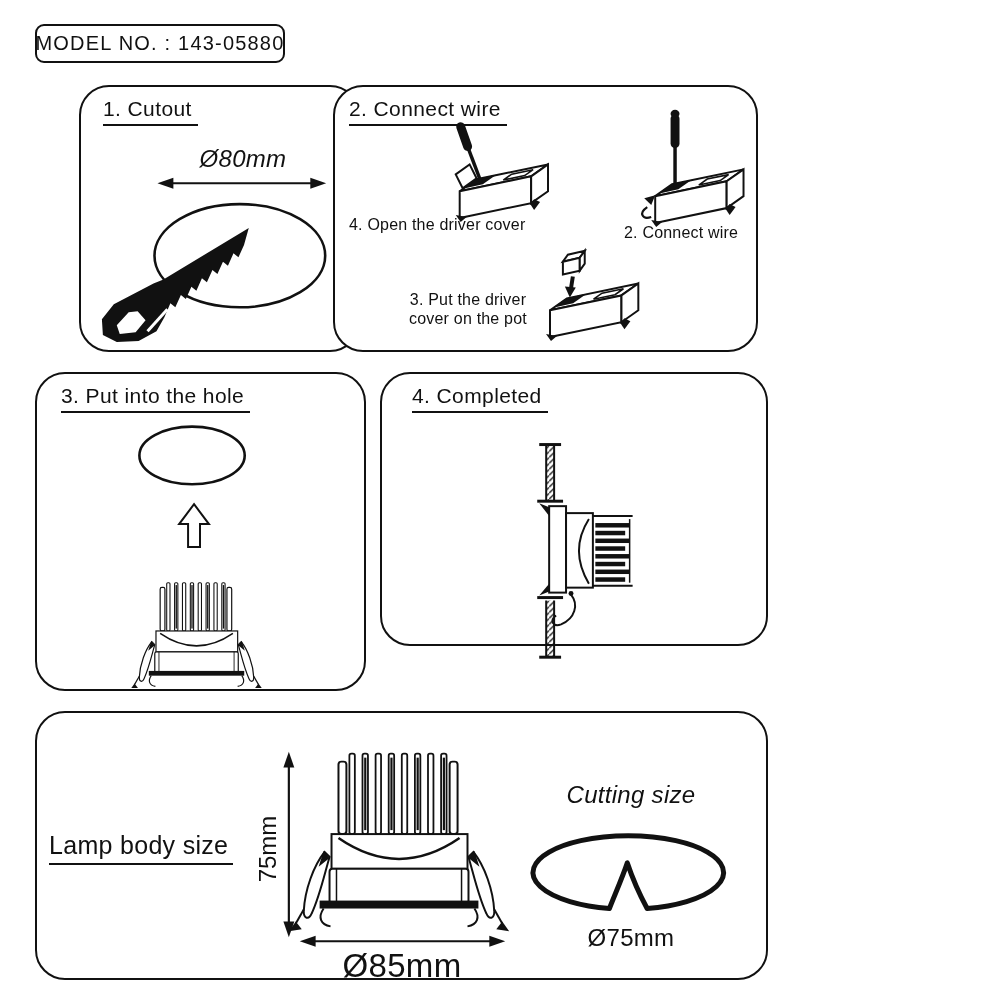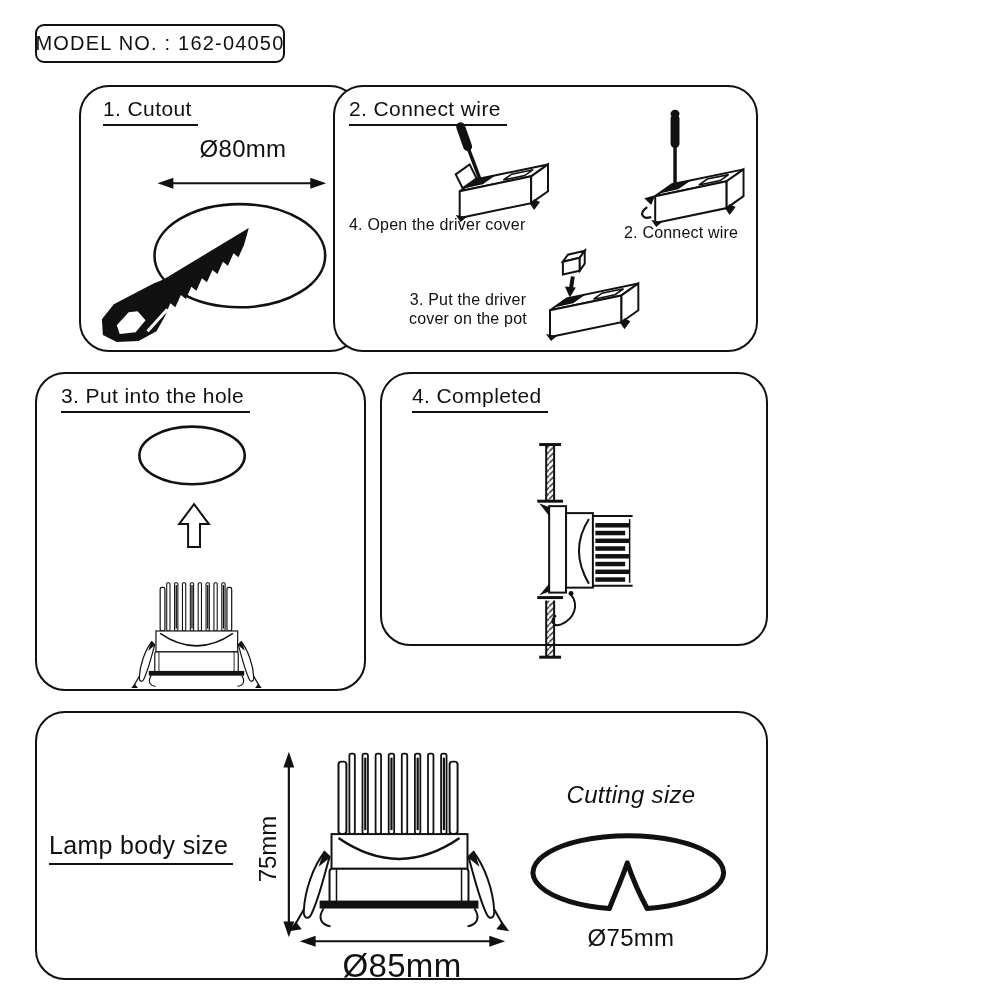--- a/index.html
+++ b/index.html
@@ -62,28 +62,28 @@
 
         <rect x="283" y="189" width="160" height="8" fill="#111"></rect>
 
         <use href="#clipL"></use>
         <use href="#clipL" transform="translate(726,0) scale(-1,1)"></use>
       </g>
     </defs>
   </svg>
 
   <div class="model-box">
-    <span>MODEL NO. : 162-04050</span>
+    <span>MODEL NO. : 143-05880</span>
   </div>
 
   <section class="panel" style="left:35px;top:85px;width:281px;height:267px;margin-left:44px;">
     <h2 class="heading" style="left:22px;top:10px;">
       <span>1. Cutout</span>
     </h2>
-    <div class="dim-label" style="left:82px;top:48px;width:160px;">Ø80mm</div>
+    <div class="dim-label" style="left:82px;top:58px;width:160px;font-style:italic;">Ø80mm</div>
     <svg width="276" height="262" viewBox="0 0 278 264">
 
       <g>
         <line x1="91" y1="97" x2="233" y2="97" stroke="#111" stroke-width="2.2"></line>
         <polygon points="77,97 93,91.5 93,102.5" fill="#111"></polygon>
         <polygon points="247,97 231,91.5 231,102.5" fill="#111"></polygon>
       </g>
 
       <ellipse cx="160" cy="170" rx="86" ry="52" fill="none" stroke="#111" stroke-width="2.6"></ellipse>
 

